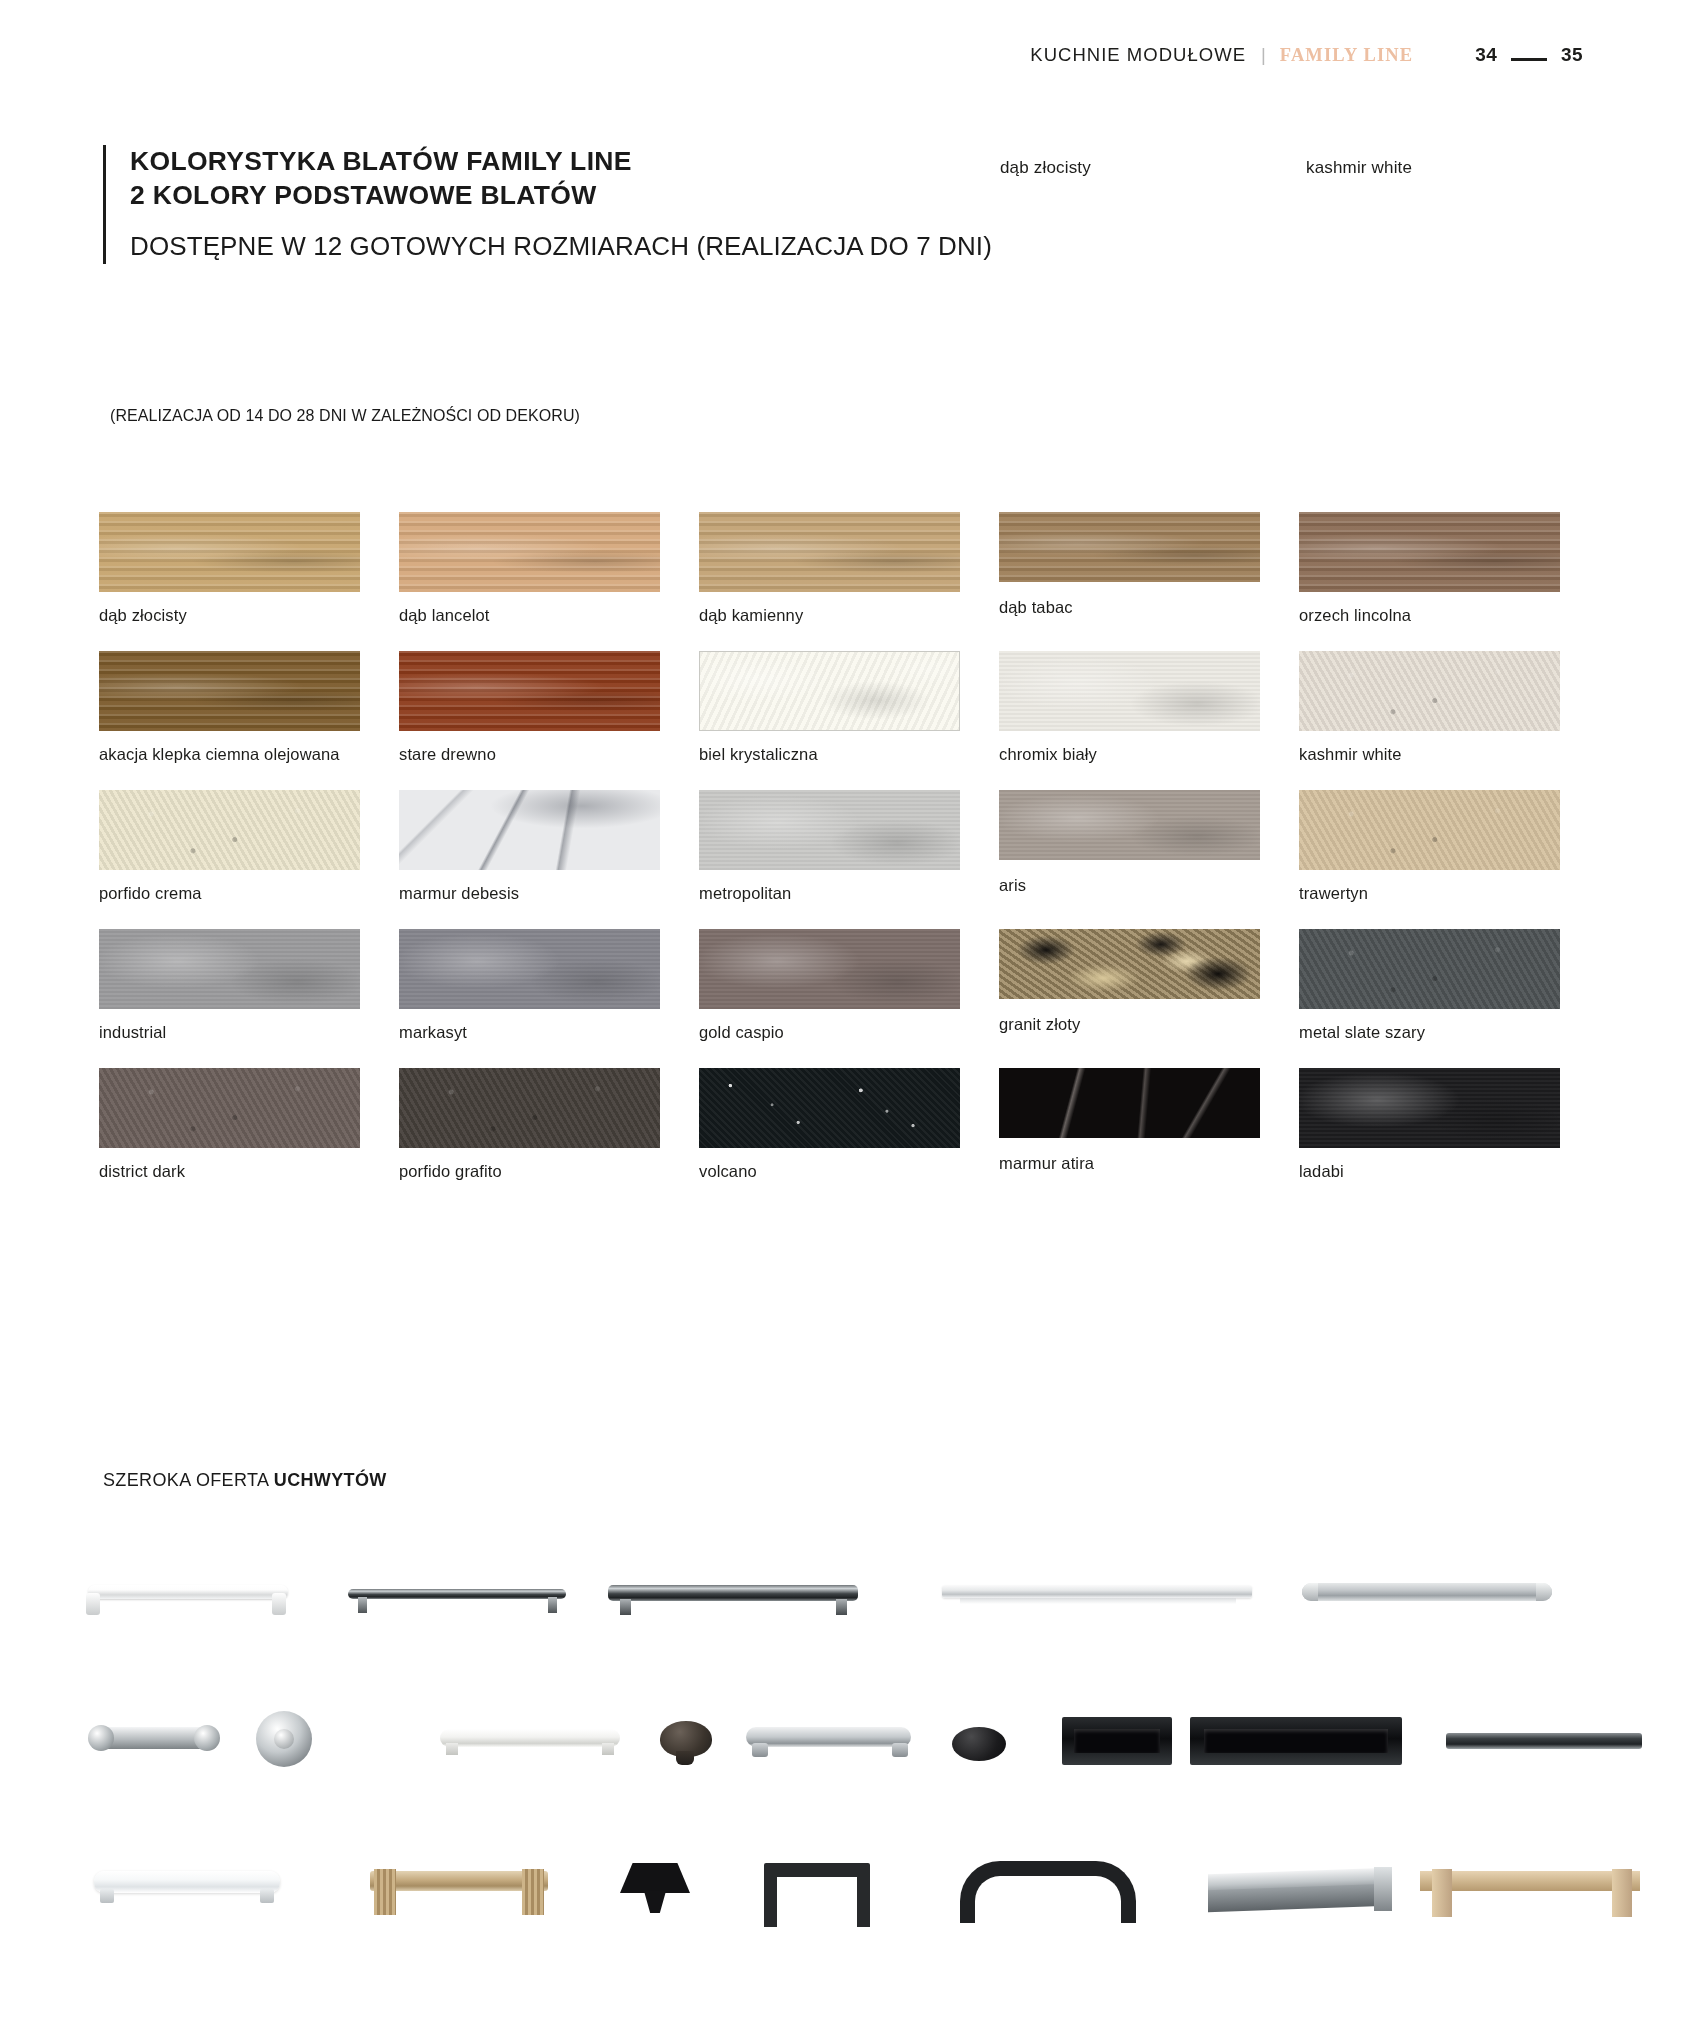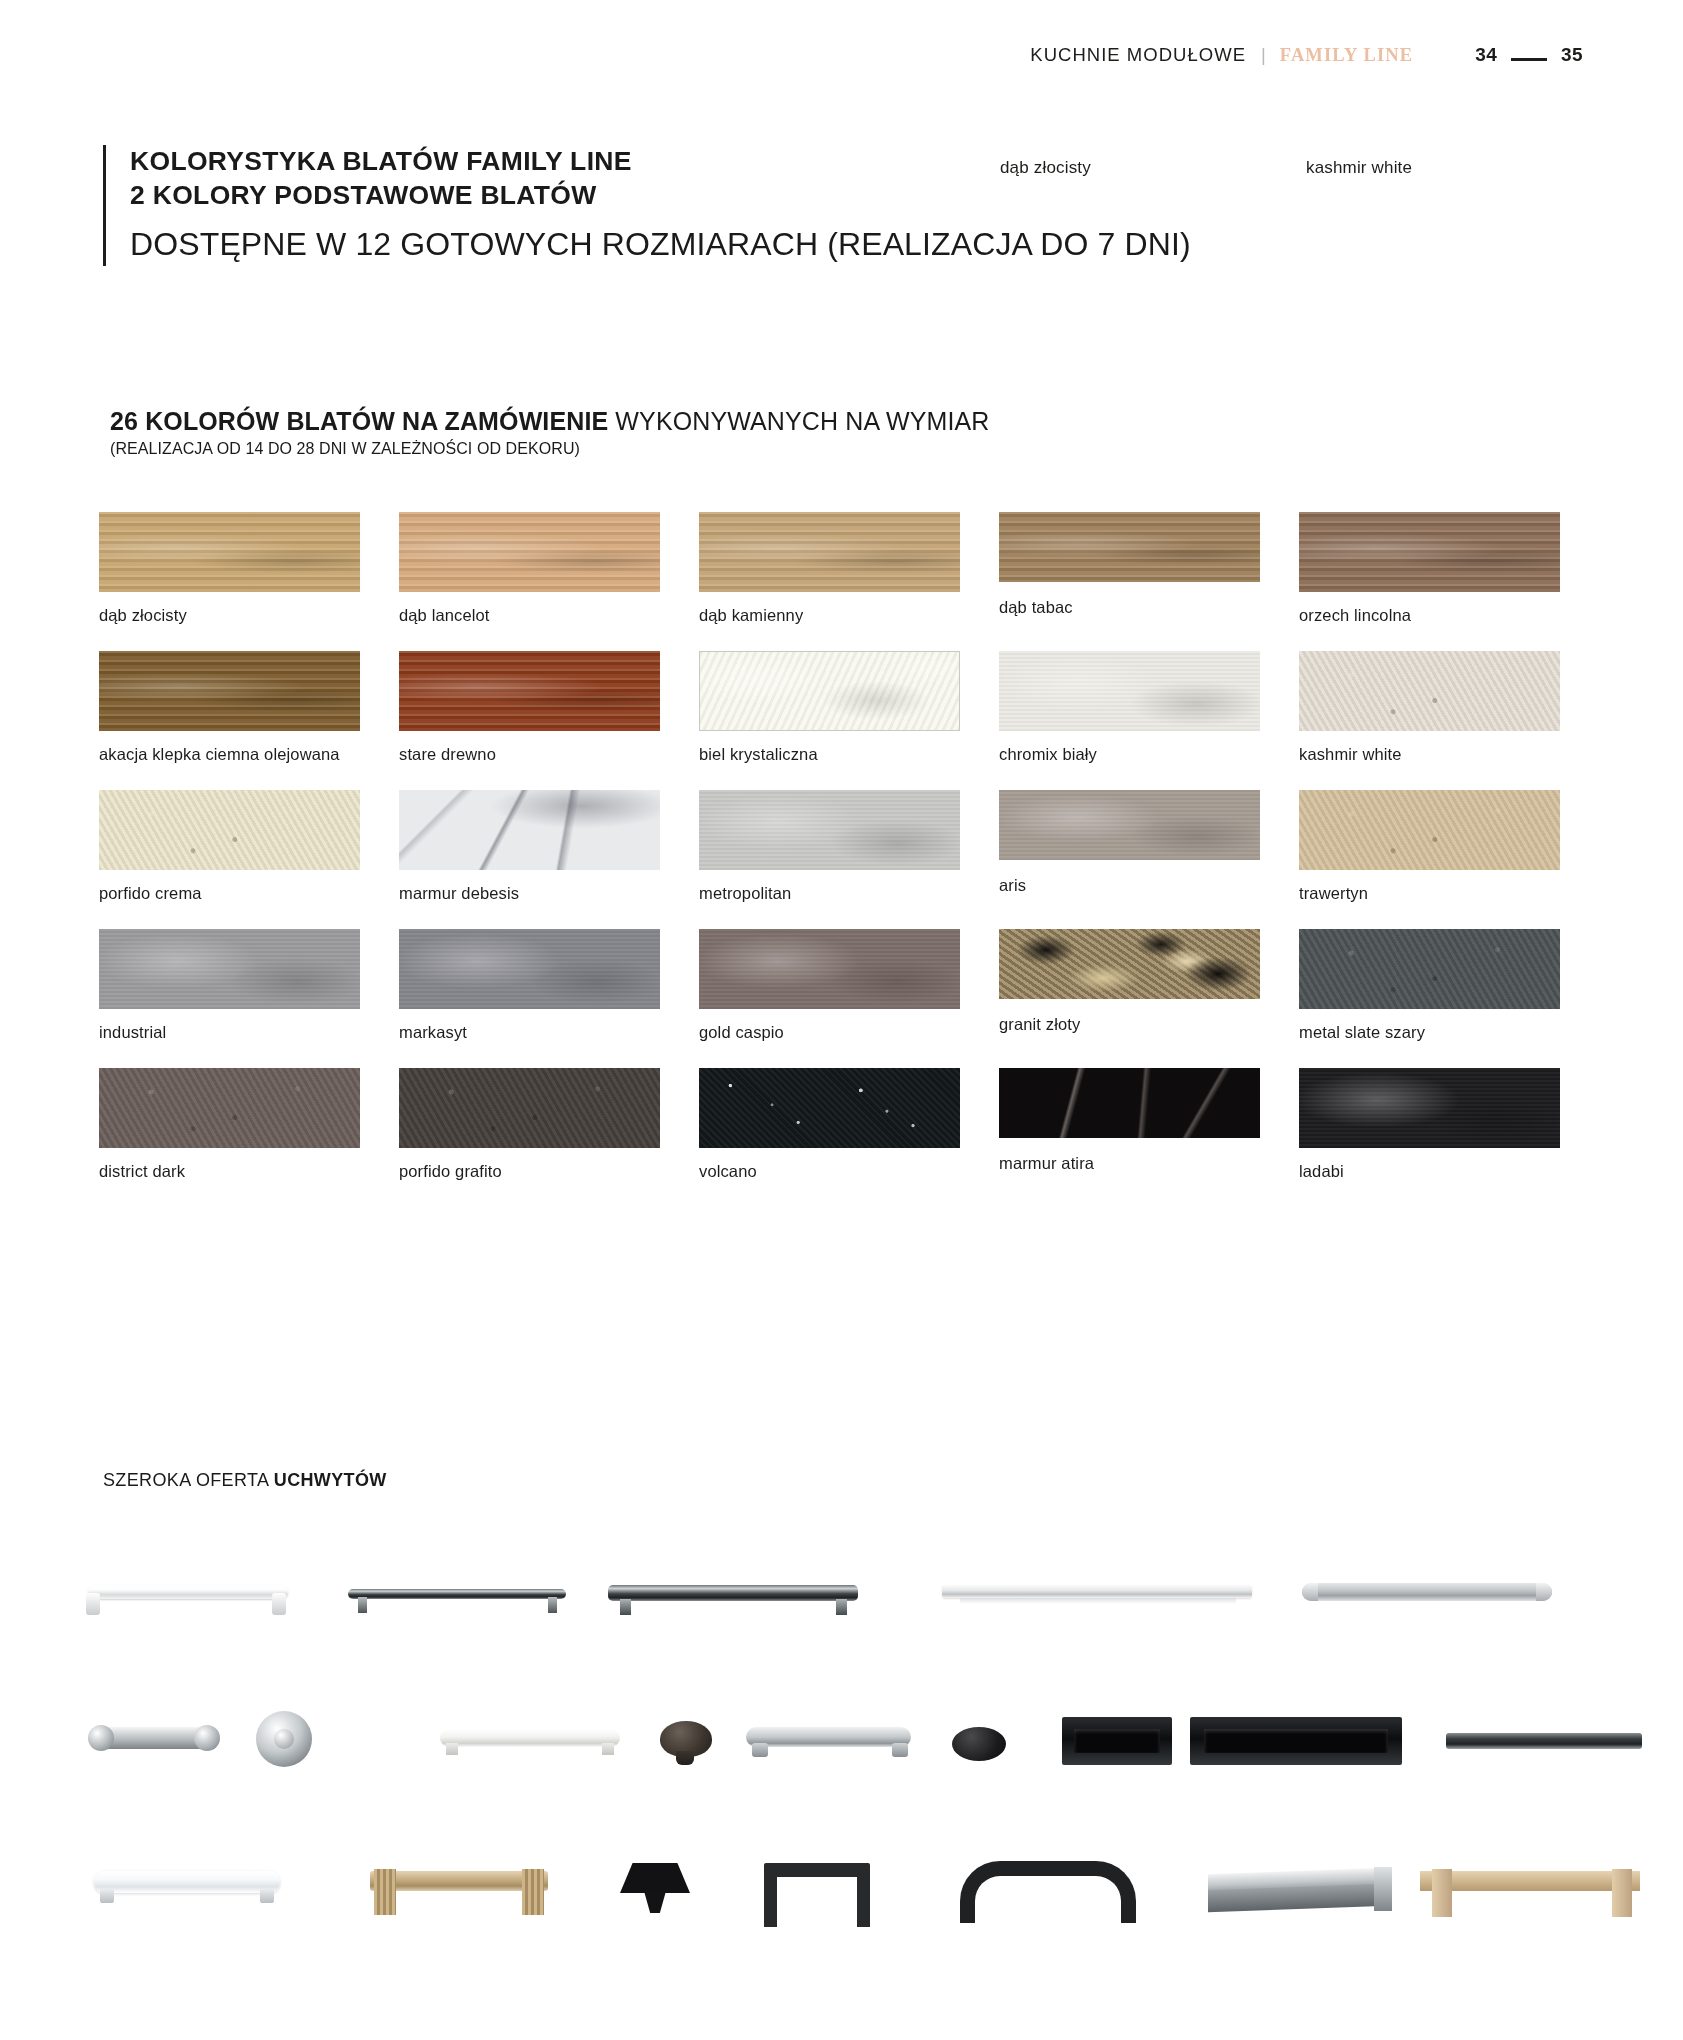--- a/index.html
+++ b/index.html
@@ -65,24 +65,24 @@
   }
   .intro-l1, .intro-l2 {
     font-weight: 700;
     font-size: 26.5px;
     letter-spacing: 0.012em;
     line-height: 1.27;
     white-space: nowrap;
   }
   .intro-l3 {
     font-weight: 400;
-    font-size: 32px;
+    font-size: 26px;
     letter-spacing: 0.004em;
     line-height: 1.3;
-    margin-top: 12px;
+    margin-top: 18px;
     white-space: nowrap;
   }
 
   
   .top-swatches {
     position: absolute;
     top: 158px;
     left: 1000px;
     display: flex;
     gap: 36px;
@@ -212,23 +212,20 @@
     <span class="chip" id="base-chip-0" style="background-color:#c99b5e;background-image:repeating-linear-gradient(180deg,rgba(255,255,255,.16) 0 2px,rgba(0,0,0,.07) 2px 5px,rgba(255,255,255,.05) 5px 9px),radial-gradient(ellipse 70% 26% at 30% 45%,rgba(255,255,255,.22),transparent 70%),radial-gradient(ellipse 55% 20% at 75% 62%,rgba(0,0,0,.16),transparent 72%)"></span>
     <span class="cap">dąb złocisty</span>
   </div>
   <div class="top-sw second">
     <span class="chip tall" id="base-chip-1" style="background-color:#e4e4dd;background-image:radial-gradient(circle at 20% 30%,rgba(255,255,255,.16) 0 2px,transparent 3px),radial-gradient(circle at 52% 62%,rgba(0,0,0,.22) 0 2px,transparent 3px),radial-gradient(circle at 76% 26%,rgba(255,255,255,.12) 0 2px,transparent 3px),radial-gradient(circle at 36% 76%,rgba(0,0,0,.2) 0 2px,transparent 3px),repeating-linear-gradient(60deg,rgba(0,0,0,.07) 0 3px,rgba(255,255,255,.06) 3px 6px)"></span>
     <span class="cap">kashmir white</span>
   </div>
 </div>
 
 <div class="h2block">
-  <div class="h2-line1">
-    <span class="strong">26 KOLORÓW BLATÓW NA ZAMÓWIENIE</span><span> WYKONYWANYCH NA WYMIAR</span>
-  </div>
   <div class="h2-line2">(REALIZACJA OD 14 DO 28 DNI W ZALEŻNOŚCI OD DEKORU)</div>
 </div>
 
 <div class="grid" id="swatch-grid">
     <div class="cell">
       <span class="chip" style="background-color:#c6a46e;background-image:repeating-linear-gradient(180deg,rgba(255,255,255,.16) 0 2px,rgba(0,0,0,.07) 2px 5px,rgba(255,255,255,.05) 5px 9px),radial-gradient(ellipse 70% 26% at 30% 45%,rgba(255,255,255,.22),transparent 70%),radial-gradient(ellipse 55% 20% at 75% 62%,rgba(0,0,0,.16),transparent 72%)"></span>
       <span class="cap">dąb złocisty</span>
     </div>
     <div class="cell">
       <span class="chip" style="background-color:#d5a87c;background-image:repeating-linear-gradient(180deg,rgba(255,255,255,.16) 0 2px,rgba(0,0,0,.07) 2px 5px,rgba(255,255,255,.05) 5px 9px),radial-gradient(ellipse 70% 26% at 30% 45%,rgba(255,255,255,.22),transparent 70%),radial-gradient(ellipse 55% 20% at 75% 62%,rgba(0,0,0,.16),transparent 72%)"></span>

